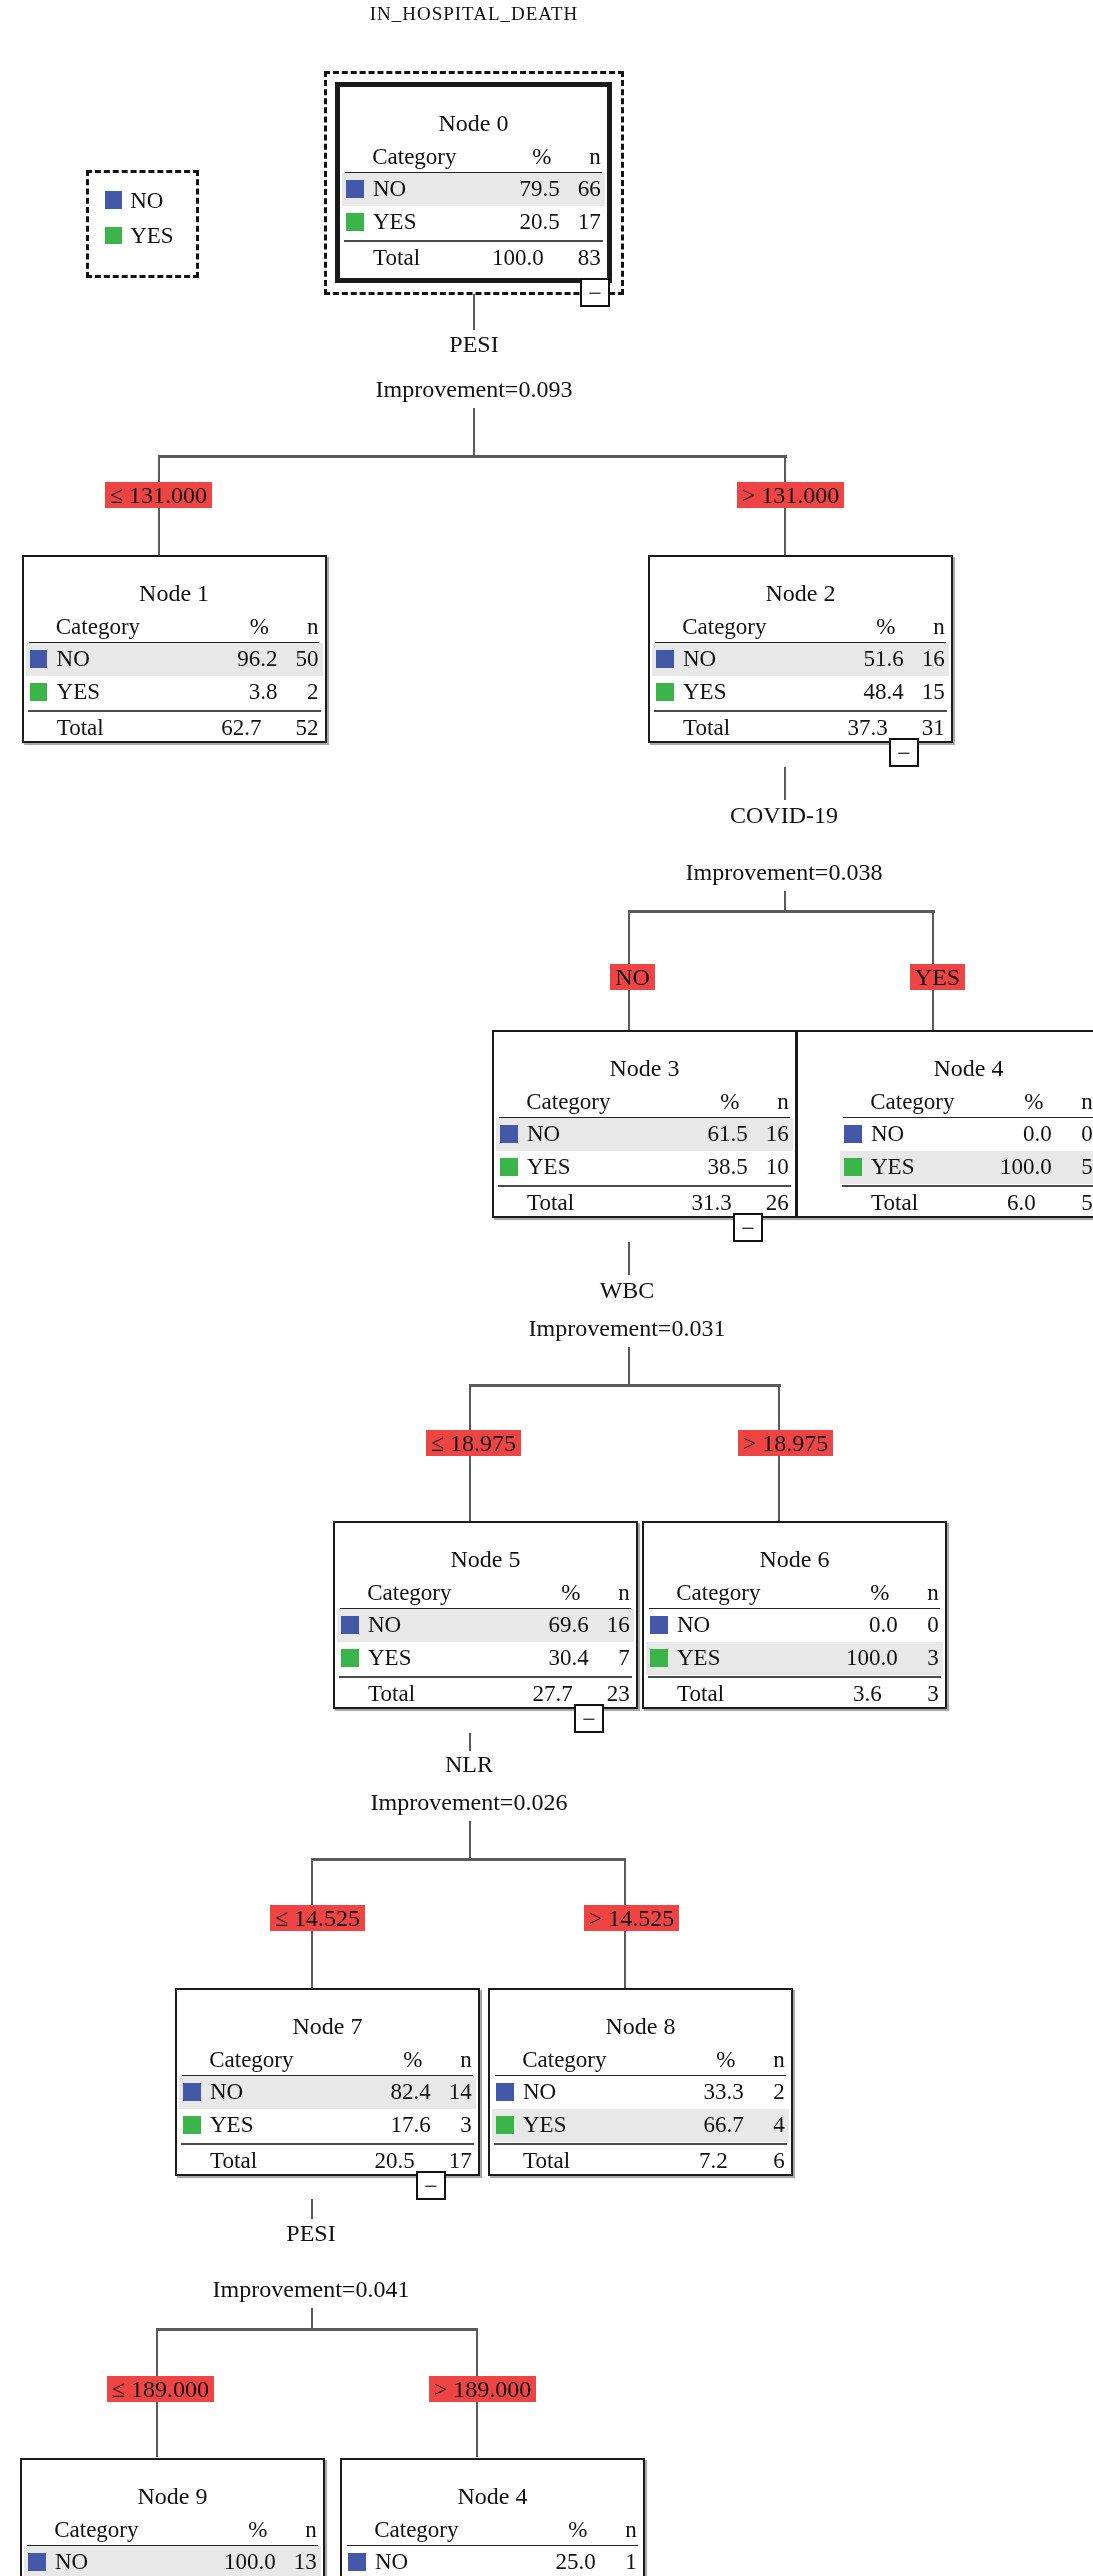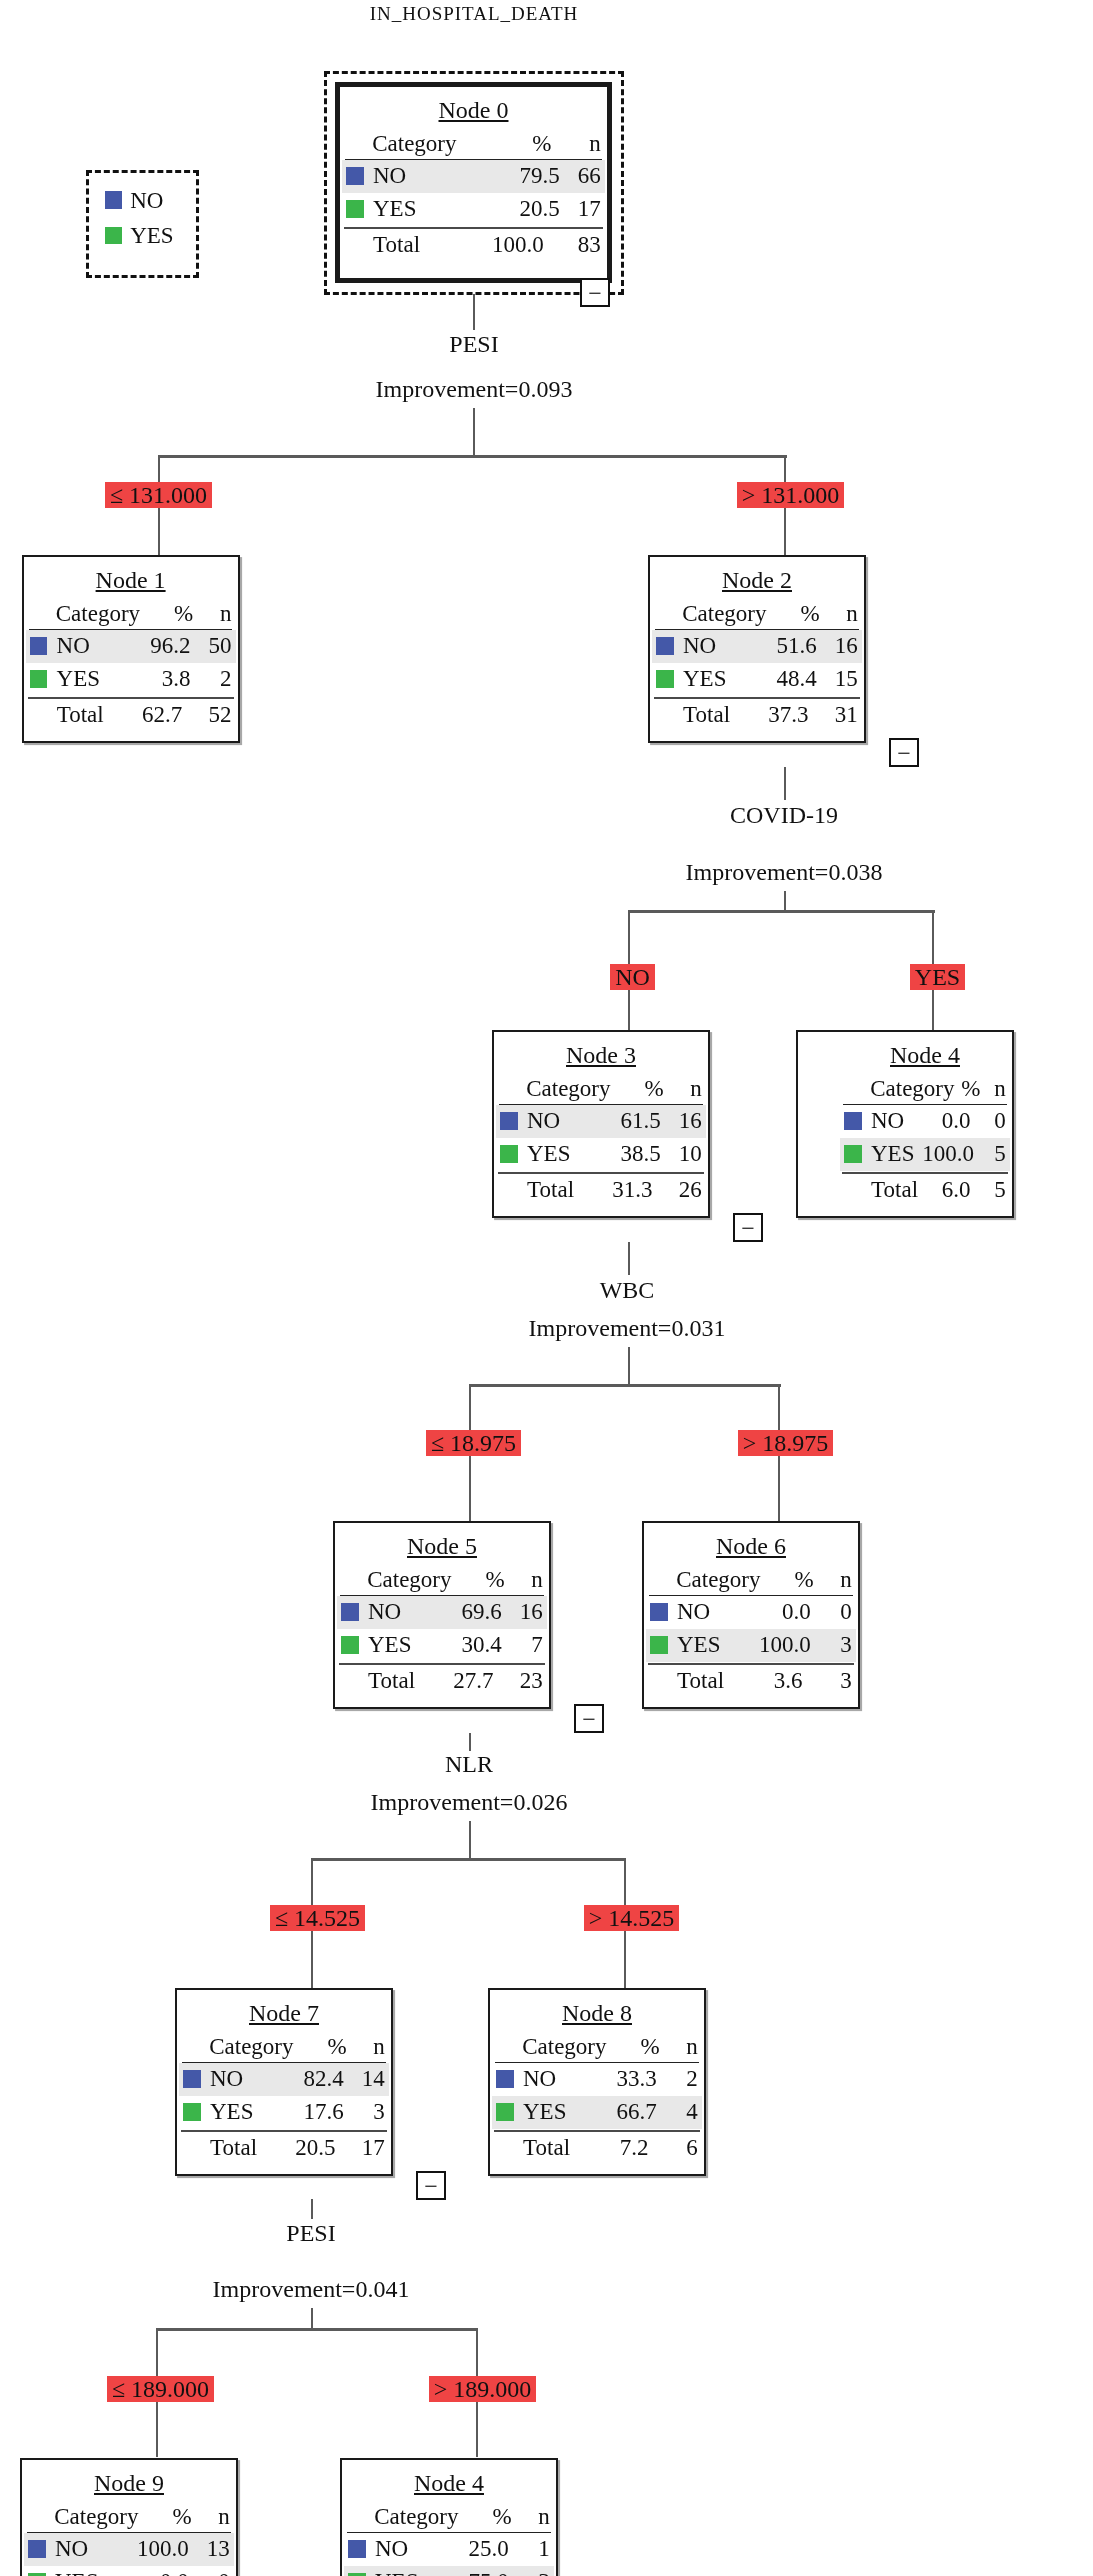--- a/index.html
+++ b/index.html
@@ -25,27 +25,27 @@
   .hline{position:absolute;height:3.1px;background:#5a5a5a;}
 
   
   .split-var,.split-imp{position:absolute;width:350px;text-align:center;
                         font-size:24px;white-space:nowrap;}
   
   .branch-label{position:absolute;width:175px;text-align:center;font-size:24px;white-space:nowrap;}
   .branch-label span{background:#ef4444;padding:0 5.2px;}
 
   
-  .node{position:absolute;width:218px;height:188px;box-sizing:border-box;
+  .node{position:absolute;width:305px;height:188px;box-sizing:border-box;
         background:#fff;border:2.1px solid #1a1a1a;
         box-shadow:2.1px 2.1px 0 #a8a8a8;}
   .node.root{left:335px;top:82px;width:277px;height:201px;border-width:5.2px;box-shadow:none;}
   .root-outline{position:absolute;left:324px;top:71px;width:300px;height:224px;
                 box-sizing:border-box;border:3.1px dashed #111;background:transparent;}
-  .node-title{text-align:center;font-size:24px;margin-top:10px;line-height:1.1;text-decoration:underline;}
+  .node-title{text-align:center;font-size:24px;margin-top:23px;line-height:1.1;}
   .thead{display:flex;align-items:baseline;margin:7.2px 5.2px 0 5.2px;
          border-bottom:1.5px solid #222;padding-bottom:2.1px;font-size:23px;justify-content:space-between;}
   .thead .cat{margin-left:27px;flex:1;text-align:left;}
   .thead .pct{width:77px;text-align:right;padding-right:13.4px;}
   .thead .cnt{width:36px;text-align:right;padding-right:1px;}
   .trow{display:flex;align-items:center;height:33px;margin:0 2.1px;font-size:23px;}
   .trow.hl{background:#e8e8e8;}
   .trow .sw{width:17.5px;height:17.5px;margin-left:4.1px;flex:0 0 auto;}
   .trow .cat{margin-left:9.3px;flex:1;text-align:left;}
   .trow .pct{width:77px;text-align:right;}

